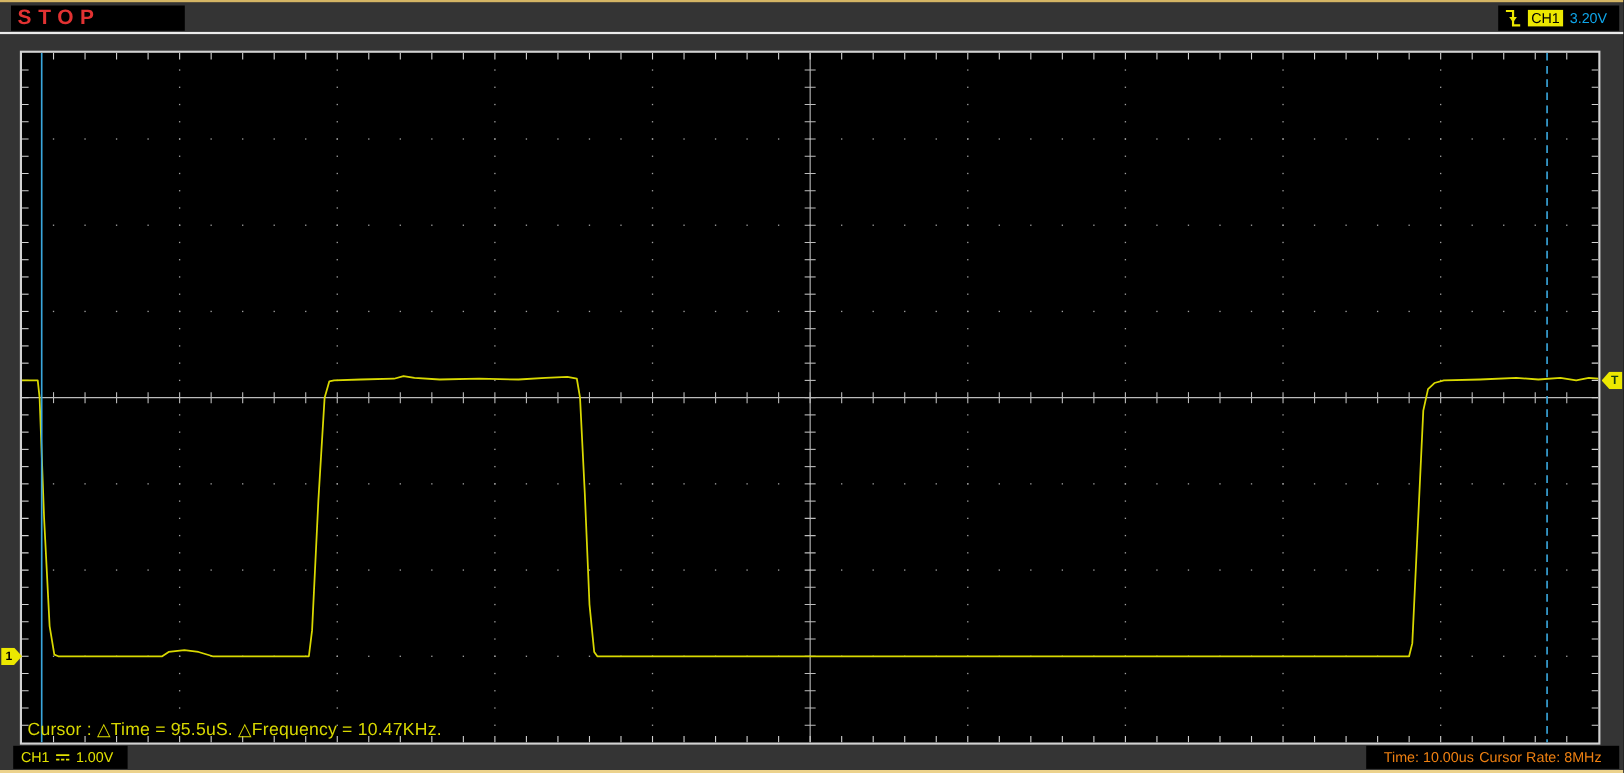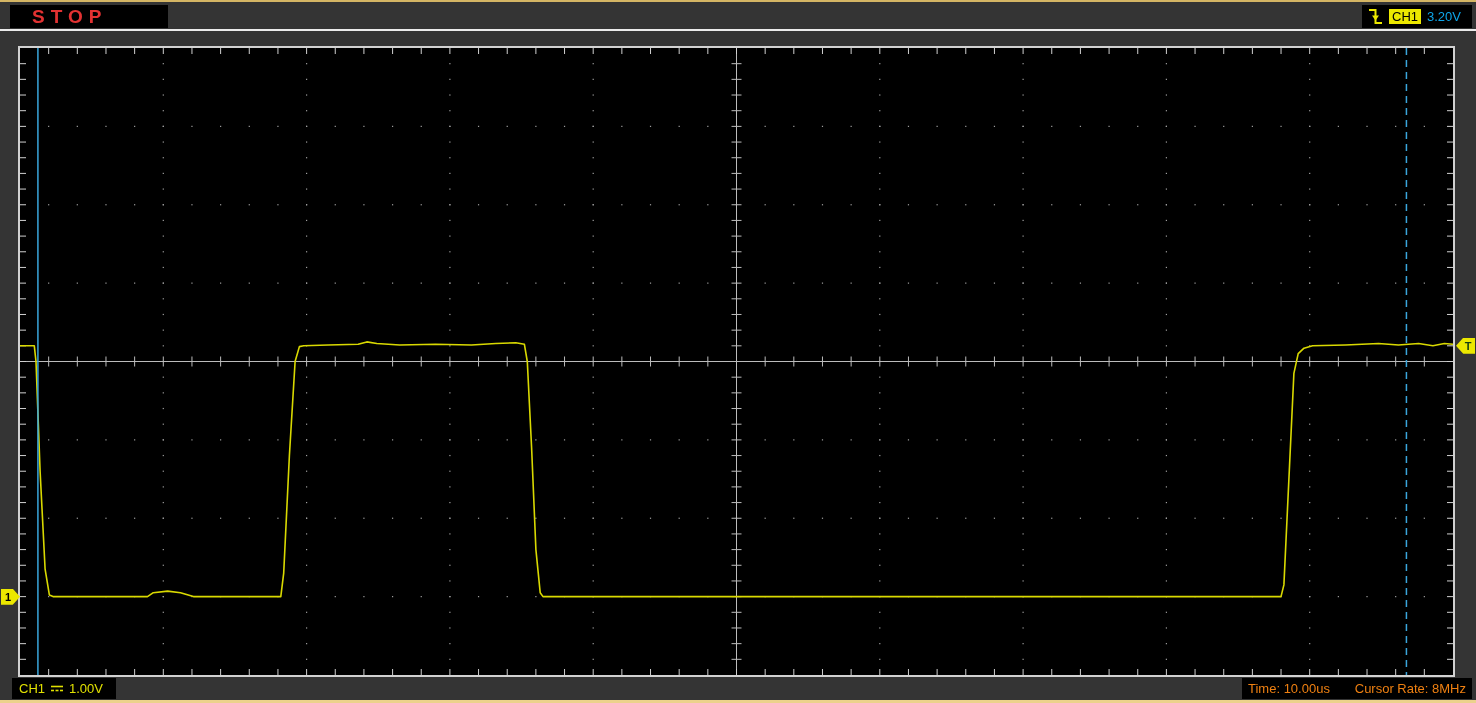--- a/index.html
+++ b/index.html
@@ -8,21 +8,21 @@
     font-family:"Liberation Sans",sans-serif;overflow:hidden;
   }
   .edge-line{position:absolute;left:0;width:1476px;}
   .edge-top{top:0;height:2px;background:#d4b564;}
   .edge-bottom{top:700px;height:3px;background:#ecd28c;}
   .separator{position:absolute;left:0;top:29px;width:1476px;height:2px;background:#ebebeb;}
 
   
   .stop-box{
     position:absolute;left:10px;top:5px;width:158px;height:23px;background:#000;
-    display:flex;align-items:center;padding-left:22px;box-sizing:border-box;
+    display:flex;align-items:center;padding-left:6px;box-sizing:border-box;
   }
   .stop-box span{color:#e23232;font-size:19px;font-weight:bold;letter-spacing:6px;}
   .trigger-box{
     position:absolute;left:1362px;top:5px;width:110px;height:23px;background:#000;
     display:flex;align-items:center;gap:6px;padding:0 6px;box-sizing:border-box;
   }
   .trig-badge{background:#ece800;color:#000;font-size:13px;padding:1px 3px;line-height:13px;}
   .trig-level{color:#0ea5e9;font-size:13px;}
 
   
@@ -55,21 +55,21 @@
 
   
   .ch-box{
     position:absolute;left:12px;top:678px;width:104px;height:21px;background:#000;
     display:flex;align-items:center;gap:5px;padding:0 7px;box-sizing:border-box;
     color:#e0e000;font-size:13px;
   }
   .time-box{
     position:absolute;left:1242px;top:678px;width:230px;height:21px;background:#000;
     display:flex;align-items:center;justify-content:space-between;
-    padding:0 6px;box-sizing:border-box;font-size:13px;color:#ef8011;
+    padding:0 16px;box-sizing:border-box;font-size:13px;color:#ef8011;
   }
 </style>
 </head>
 <body>
 
 <div class="screen">
 
   <div class="edge-line edge-top"></div>
 
   <div>
@@ -961,20 +961,21 @@
         <line x1="711.5" y1="595.65" x2="721.5" y2="595.65" stroke="#bcbcbc" stroke-width="1"></line>
         <line x1="0" y1="595.65" x2="6" y2="595.65" stroke="#d0d0d0" stroke-width="1"></line>
         <line x1="1427" y1="595.65" x2="1433" y2="595.65" stroke="#d0d0d0" stroke-width="1"></line>
         <line x1="711.5" y1="611.325" x2="721.5" y2="611.325" stroke="#bcbcbc" stroke-width="1"></line>
         <line x1="0" y1="611.325" x2="6" y2="611.325" stroke="#d0d0d0" stroke-width="1"></line>
         <line x1="1427" y1="611.325" x2="1433" y2="611.325" stroke="#d0d0d0" stroke-width="1"></line>
         <polyline points="0.0,297.8 14.3,297.8 16.0,313.5 20.1,423.2 25.1,521.2 29.4,547.1 33.0,548.6 127.5,548.6 133.3,544.7 147.6,543.1 160.5,544.7 173.4,548.6 260.8,548.6 263.7,525.1 269.4,407.5 275.1,313.5 279.4,298.6 283.7,297.8 308.1,297.0 338.2,296.3 346.8,293.9 356.8,295.5 379.7,297.0 415.6,296.3 451.4,297.0 475.8,295.5 495.8,294.7 504.4,296.3 507.3,313.5 511.6,399.7 515.9,501.6 520.2,544.7 523.0,548.6 788.1,548.6 1261.0,548.6 1263.9,536.9 1268.9,431.1 1273.9,325.3 1278.2,305.7 1284.0,300.2 1292.6,297.8 1325.5,297.0 1358.5,295.5 1378.5,297.0 1398.6,295.5 1412.9,297.8 1424.4,295.5 1433.0,296.3" fill="none" stroke="#d9d900" stroke-width="1.6" stroke-linejoin="round" stroke-linecap="round"></polyline>
         <line x1="17.9125" y1="0" x2="17.9125" y2="627" stroke="#3aa6dc" stroke-width="1.5"></line>
         <line x1="1386.4275" y1="0" x2="1386.4275" y2="627" stroke="#3aa6dc" stroke-width="1.5" stroke-dasharray="7 5"></line>
       </svg>
+    <div class="cursor-readout">Cursor : △Time = 95.5uS. △Frequency = 10.47KHz.</div>
   </div>
 
   <div class="marker ground-marker" style="top: 588.625px;">
     <span>1</span>
   </div>
   <div class="marker trigger-marker" style="top: 337.825px;">
     <span>T</span>
   </div>
 
   <div>

